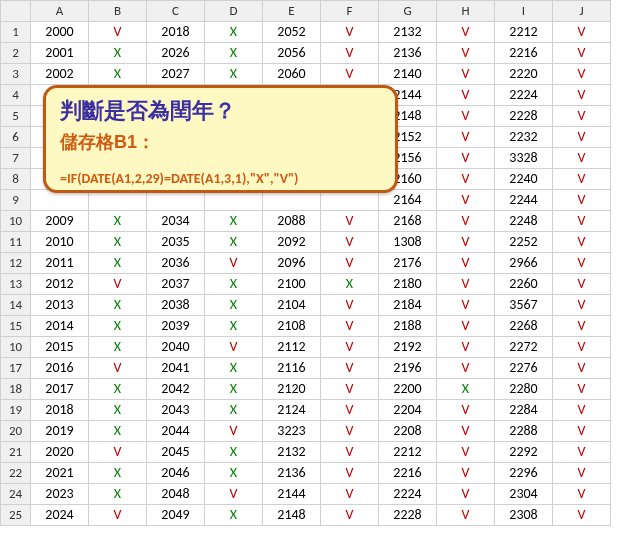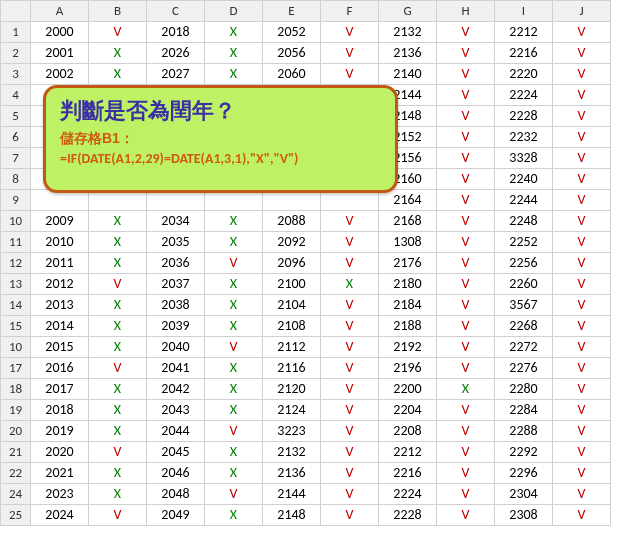--- a/index.html
+++ b/index.html
@@ -40,39 +40,39 @@
   .year-col { width: 58px; }
   .flag-col { width: 58px; }
   .flag-V { color: #c00000; }
   .flag-X { color: #008000; }
   .callout {
     position: absolute;
     left: 43px;
     top: 85px;
     width: 355px;
     height: 108px;
-    background: #bef264;
+    background: #fef9c3;
     border: 3px solid #c05a12;
     border-radius: 14px;
     box-shadow: 0 2px 3px rgba(0,0,0,0.2);
     padding: 8px 14px 6px 14px;
   }
   .callout .title {
     font-family: "Microsoft JhengHei", sans-serif;
     font-size: 22px;
     font-weight: bold;
     color: #3b2fa3;
     margin-bottom: 4px;
   }
   .callout .sub {
     font-family: "Microsoft JhengHei", sans-serif;
-    font-size: 14px;
+    font-size: 18px;
     font-weight: bold;
     color: #d05a12;
-    margin-bottom: 2px;
+    margin-bottom: 16px;
   }
   .callout .formula {
     font-family: "Calibri", Arial, sans-serif;
     font-size: 14px;
     font-weight: bold;
     color: #d05a12;
   }
 </style>
 </head>
 <body>
@@ -240,21 +240,21 @@
       <tr>
         <th class="rowhdr">12</th>
         <td class="year-col">2011</td>
         <td class="flag-col flag-X">X</td>
         <td class="year-col">2036</td>
         <td class="flag-col flag-V">V</td>
         <td class="year-col">2096</td>
         <td class="flag-col flag-V">V</td>
         <td class="year-col">2176</td>
         <td class="flag-col flag-V">V</td>
-        <td class="year-col">2256</td>
+        <td class="year-col">2966</td>
         <td class="flag-col flag-V">V</td>
       </tr>
       <tr>
         <th class="rowhdr">13</th>
         <td class="year-col">2012</td>
         <td class="flag-col flag-V">V</td>
         <td class="year-col">2037</td>
         <td class="flag-col flag-X">X</td>
         <td class="year-col">2100</td>
         <td class="flag-col flag-X">X</td>

